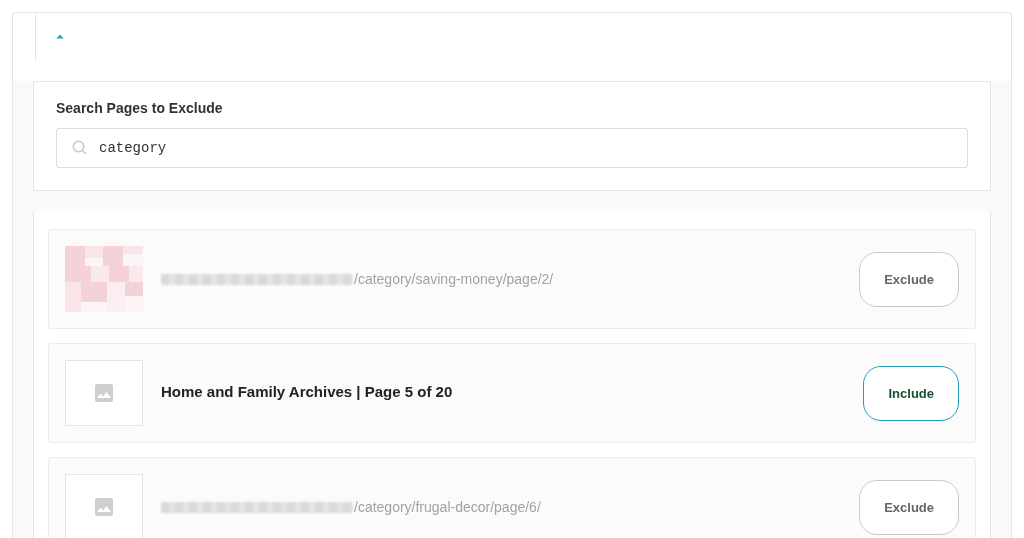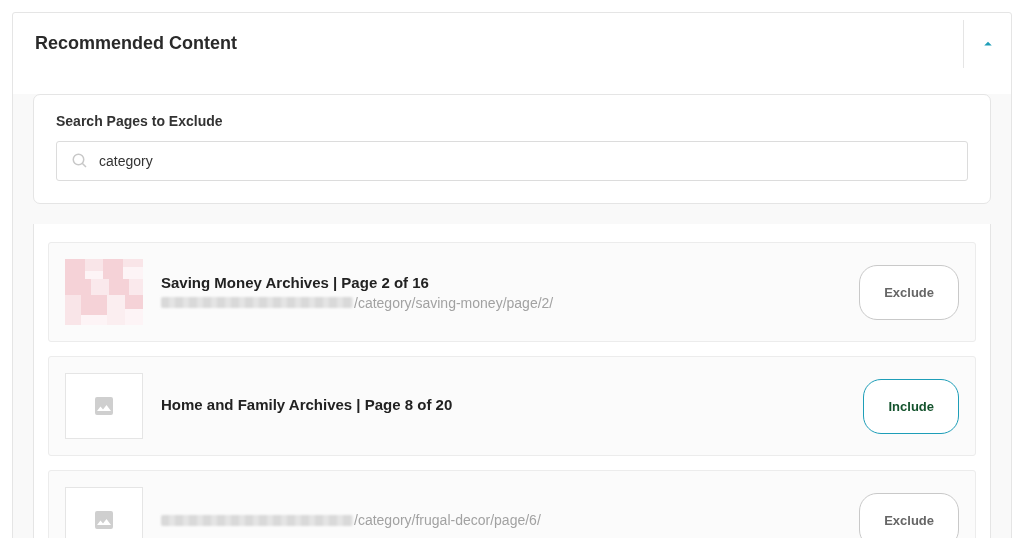--- a/index.html
+++ b/index.html
@@ -41,37 +41,38 @@
       cursor: pointer;
     }
     .collapse-btn svg { width: 18px; height: 18px; fill: #1e9eb8; }
     .panel-body {
       background: #f9f9f9;
       padding: 0;
     }
     .search-section {
       margin: 20px;
       border: 1px solid #e5e5e5;
-      border-radius: 7px;
+      border-radius: 1px;
       background: #fff;
       padding: 18px 22px 22px 22px;
     }
     .search-label {
       font-size: 14px;
       font-weight: 600;
       color: #333;
       margin-bottom: 12px;
     }
     .search-wrap {
       border: 1px solid #dcdcdc;
       border-radius: 3px;
       display: flex;
       align-items: center;
       padding: 10px 14px;
       background: #fff;
+      font-family: Liberation Mono, monospace;
     }
     .search-wrap svg { width: 18px; height: 18px; fill: none; stroke: #c8c8c8; stroke-width: 2; margin-right: 10px; flex-shrink: 0; }
     .search-input {
       border: none;
       outline: none;
       font-size: 14px;
       width: 100%;
       color: #333;
       font-family: inherit;
     }
@@ -166,21 +167,20 @@
     
     .results::-webkit-scrollbar { width: 8px; }
     .results::-webkit-scrollbar-thumb { background: #c8c8c8; border-radius: 4px; }
     .results::-webkit-scrollbar-track { background: #f3f3f3; }
   </style>
 </head>
 <body>
 
 <div class="panel">
   <div class="panel-header">
-    <div class="panel-title">Recommended Content</div>
     <div class="collapse-btn">
       <svg viewBox="0 0 24 24">
           <path d="M7 14l5-5 5 5z"></path>
         </svg>
     </div>
   </div>
 
   <div class="panel-body">
 
     <div class="search-section">
@@ -192,37 +192,36 @@
           </svg>
         <input class="search-input" type="text" value="category" style="">
       </div>
     </div>
 
     <div class="results">
 
       <div class="result-row">
         <div class="thumb pink"></div>
         <div class="result-text">
-          <div class="result-title">Saving Money Archives | Page 2 of 16</div>
           <div class="result-url">
             <span class="blur"></span>
             <span>/category/saving-money/page/2/</span>
           </div>
         </div>
         <button class="action-btn">Exclude</button>
       </div>
 
       <div class="result-row">
         <div class="thumb">
           <svg viewBox="0 0 24 24">
               <path d="M21 19V5a2 2 0 0 0-2-2H5a2 2 0 0 0-2 2v14a2 2 0 0 0 2 2h14a2 2 0 0 0 2-2zM8.5 12.5l2.5 3 3.5-4.5L19 17H5l3.5-4.5z"></path>
             </svg>
         </div>
         <div class="result-text">
-          <div class="result-title">Home and Family Archives | Page 8 of 20</div>
+          <div class="result-title">Home and Family Archives | Page 5 of 20</div>
         </div>
         <button class="action-btn include">Include</button>
       </div>
 
       <div class="result-row">
         <div class="thumb">
           <svg viewBox="0 0 24 24">
               <path d="M21 19V5a2 2 0 0 0-2-2H5a2 2 0 0 0-2 2v14a2 2 0 0 0 2 2h14a2 2 0 0 0 2-2zM8.5 12.5l2.5 3 3.5-4.5L19 17H5l3.5-4.5z"></path>
             </svg>
         </div>

